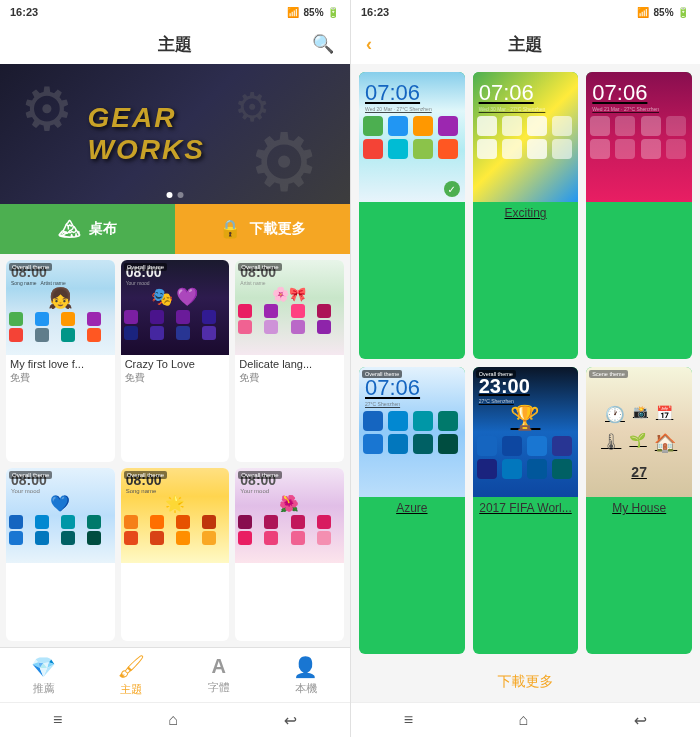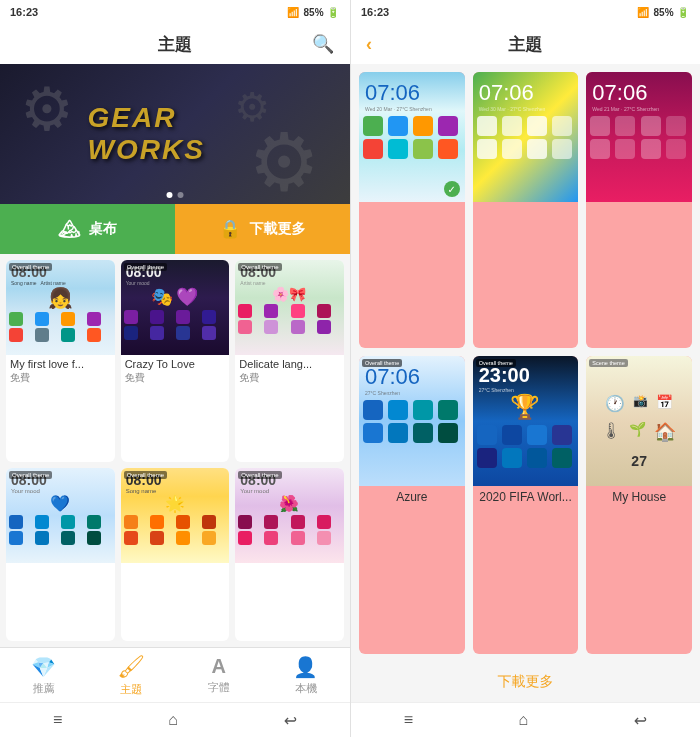--- a/index.html
+++ b/index.html
@@ -251,24 +251,25 @@
 
     .theme-grid-right {
       flex: 1;
       overflow-y: auto;
       padding: 8px;
       display: grid;
       grid-template-columns: repeat(3, 1fr);
       gap: 8px;
     }
     .theme-card-right {
-      background: #fca5a5;
+      background: #22c55e;
       border-radius: 6px;
       overflow: hidden;
       cursor: pointer;
+      text-decoration: underline;
     }
     .theme-preview-right {
       width: 100%;
       height: 130px;
       position: relative;
       overflow: hidden;
     }
     .theme-name-right {
       font-size: 12px;
       color: #333;
@@ -591,20 +592,21 @@
           <div style="width:20px;height:20px;border-radius:4px;background:rgba(255,255,255,0.8);"></div>
           <div style="width:20px;height:20px;border-radius:4px;background:rgba(255,255,255,0.7);"></div>
           <div style="width:20px;height:20px;border-radius:4px;background:rgba(255,255,255,0.8);"></div>
           <div style="width:20px;height:20px;border-radius:4px;background:rgba(255,255,255,0.6);"></div>
           <div style="width:20px;height:20px;border-radius:4px;background:rgba(255,255,255,0.8);"></div>
           <div style="width:20px;height:20px;border-radius:4px;background:rgba(255,255,255,0.7);"></div>
           <div style="width:20px;height:20px;border-radius:4px;background:rgba(255,255,255,0.8);"></div>
           <div style="width:20px;height:20px;border-radius:4px;background:rgba(255,255,255,0.6);"></div>
         </div>
       </div>
+      <div class="theme-name-right">Exciting</div>
     </div>
 
     <div class="theme-card-right">
       <div class="theme-preview-right magenta-bg" style="position:relative;">
         <div class="time-large" style="color:#fff;">07:06</div>
         <div class="time-sub" style="color:rgba(255,255,255,0.8);">Wed 21 Mar · 27°C Shenzhen</div>
         <div style="flex:1;"></div>
         <div class="phone-apps" style="display:grid;grid-template-columns:repeat(4,1fr);gap:3px;padding:4px;">
           <div style="width:20px;height:20px;border-radius:4px;background:rgba(255,255,255,0.3);"></div>
           <div style="width:20px;height:20px;border-radius:4px;background:rgba(255,255,255,0.25);"></div>
@@ -648,21 +650,21 @@
           <div style="width:20px;height:20px;border-radius:4px;background:#1565c0;"></div>
           <div style="width:20px;height:20px;border-radius:4px;background:#0d47a1;"></div>
           <div style="width:20px;height:20px;border-radius:4px;background:#1976d2;"></div>
           <div style="width:20px;height:20px;border-radius:4px;background:#283593;"></div>
           <div style="width:20px;height:20px;border-radius:4px;background:#1a237e;"></div>
           <div style="width:20px;height:20px;border-radius:4px;background:#0277bd;"></div>
           <div style="width:20px;height:20px;border-radius:4px;background:#01579b;"></div>
           <div style="width:20px;height:20px;border-radius:4px;background:#006064;"></div>
         </div>
       </div>
-      <div class="theme-name-right">2020 FIFA Worl...</div>
+      <div class="theme-name-right">2017 FIFA Worl...</div>
     </div>
 
     <div class="theme-card-right">
       <div class="theme-preview-right myhouse-bg" style="position:relative;">
         <div class="scene-badge">Scene theme</div>
         <div style="display:flex;flex-direction:column;align-items:center;justify-content:center;height:100%;gap:5px;font-size:10px;color:#555;">
           <div style="display:flex;gap:8px;flex-wrap:wrap;justify-content:center;padding:20px 5px 5px;">
             <span style="font-size:16px;">🕐</span>
             <span style="font-size:12px;">📸</span>
             <span style="font-size:14px;">📅</span>

